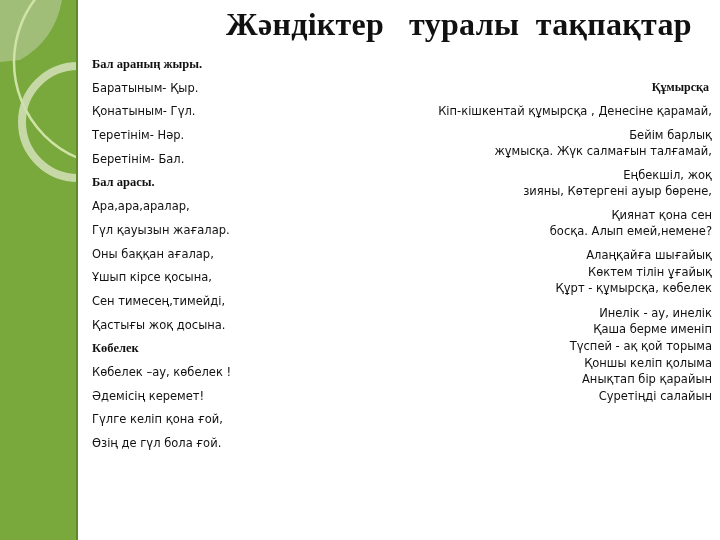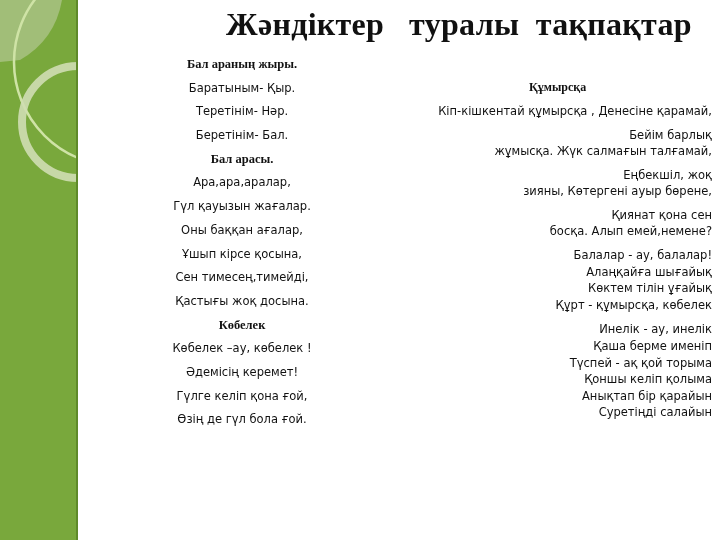--- a/index.html
+++ b/index.html
@@ -20,31 +20,31 @@
     .sidebar svg { position: absolute; left: 0; top: 0; }
     .title {
       position: absolute; left: 226px; top: 6px; width: 420px;
       font-family: "Liberation Serif", serif; font-weight: bold;
       font-size: 32px; letter-spacing: 0.3px; white-space: pre;
     }
     .left-col {
       position: absolute; left: 92px; top: 55px; width: 300px;
       font-size: 11.5px;
     }
-    .left-col .line { height: 23.7px; line-height: 18px; white-space: nowrap; text-align: center; }
+    .left-col .line { height: 23.7px; line-height: 18px; white-space: nowrap; }
     .left-col .heading {
       font-family: "Liberation Serif", serif; font-weight: bold; font-size: 12.5px;
     }
     .right-col {
       position: absolute; right: 8px; top: 80px; width: 340px;
       text-align: right; font-size: 11.5px;
     }
     .right-col .heading {
       font-family: "Liberation Serif", serif; font-weight: bold; font-size: 12px;
-      text-align: left; width: 180px; margin-left: 160px; margin-bottom: 8px;
+      text-align: right; width: 180px; margin-left: 160px; margin-bottom: 8px;
       margin-left: 157px;
     }
     .right-col .stanza { margin-bottom: 8px; }
     .right-col .stanza .l { line-height: 16px; white-space: nowrap; }
     .right-col .stanza.tight .l { line-height: 16.6px; }
   </style>
 </head>
 <body>
 
 <div class="sidebar">
@@ -53,20 +53,21 @@
     <circle cx="118" cy="62" r="104" fill="none" stroke="#cfe3a6" stroke-width="2.5"></circle>
     <circle cx="78" cy="122" r="56" fill="none" stroke="#cfddb2" stroke-width="8" opacity="0.9"></circle>
   </svg>
 </div>
 
 <div class="title">Жәндіктер   туралы  тақпақтар</div>
 
 <div class="left-col" id="left-col">
     <div class="line heading">Бал араның жыры.</div>
     <div class="line">Баратыным- Қыр.</div>
+    <div class="line">Қонатыным- Гүл.</div>
     <div class="line">Теретінім- Нәр.</div>
     <div class="line">Беретінім- Бал.</div>
     <div class="line heading">Бал арасы.</div>
     <div class="line">Ара,ара,аралар,</div>
     <div class="line">Гүл қауызын жағалар.</div>
     <div class="line">Оны баққан ағалар,</div>
     <div class="line">Ұшып кірсе қосына,</div>
     <div class="line">Сен тимесең,тимейді,</div>
     <div class="line">Қастығы жоқ досына.</div>
     <div class="line heading">Көбелек</div>
@@ -88,21 +89,20 @@
       </div>
       <div class="stanza">
         <div class="l">Еңбекшіл, жоқ</div>
         <div class="l">зияны, Көтергені ауыр бөрене,</div>
       </div>
       <div class="stanza">
         <div class="l">Қиянат қона сен</div>
         <div class="l">босқа. Алып емей,немене?</div>
       </div>
       <div class="stanza tight">
-        <div class="l">Балалар - ау, балалар!</div>
         <div class="l">Алаңқайға шығайық</div>
         <div class="l">Көктем тілін ұғайық</div>
         <div class="l">Құрт - құмырсқа, көбелек</div>
       </div>
       <div class="stanza tight">
         <div class="l">Инелік - ау, инелік</div>
         <div class="l">Қаша берме именіп</div>
         <div class="l">Түспей - ақ қой торыма</div>
         <div class="l">Қоншы келіп қолыма</div>
         <div class="l">Анықтап бір қарайын</div>

